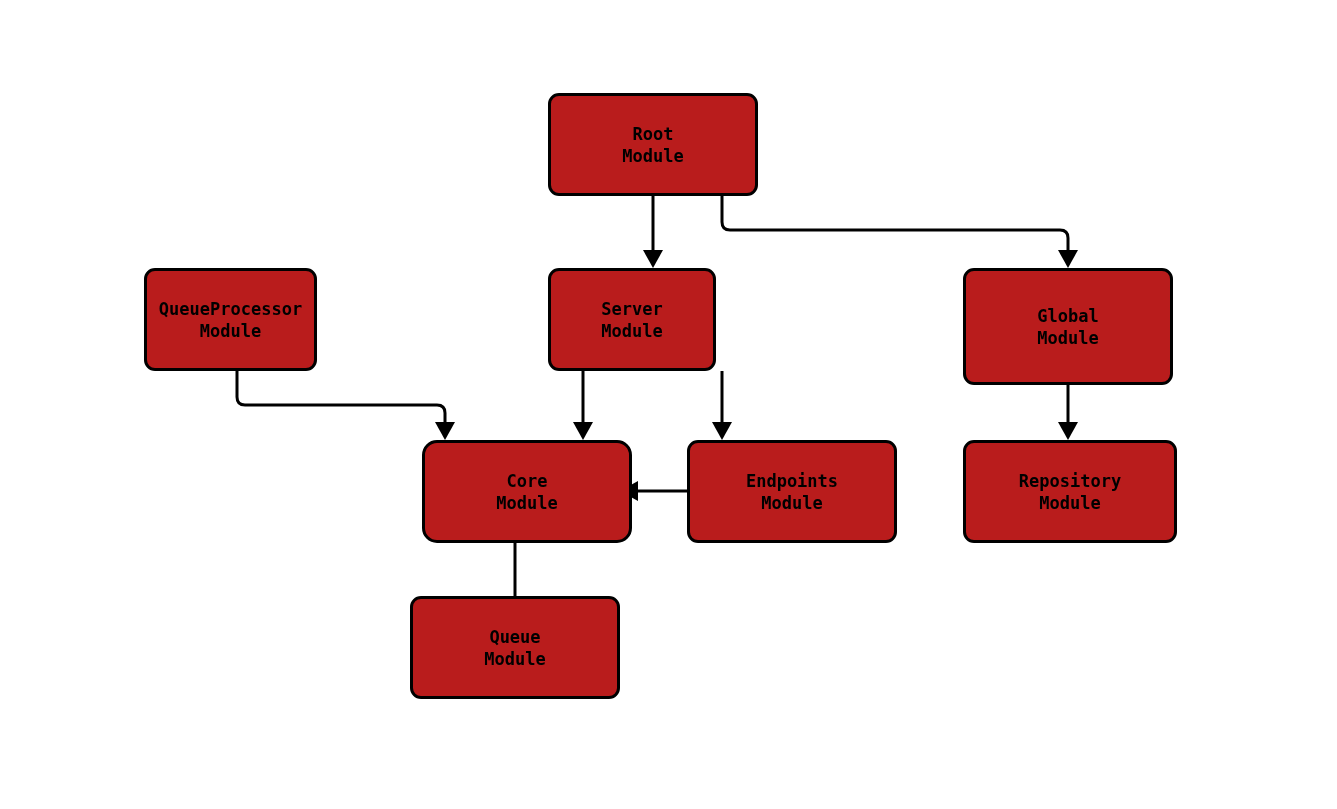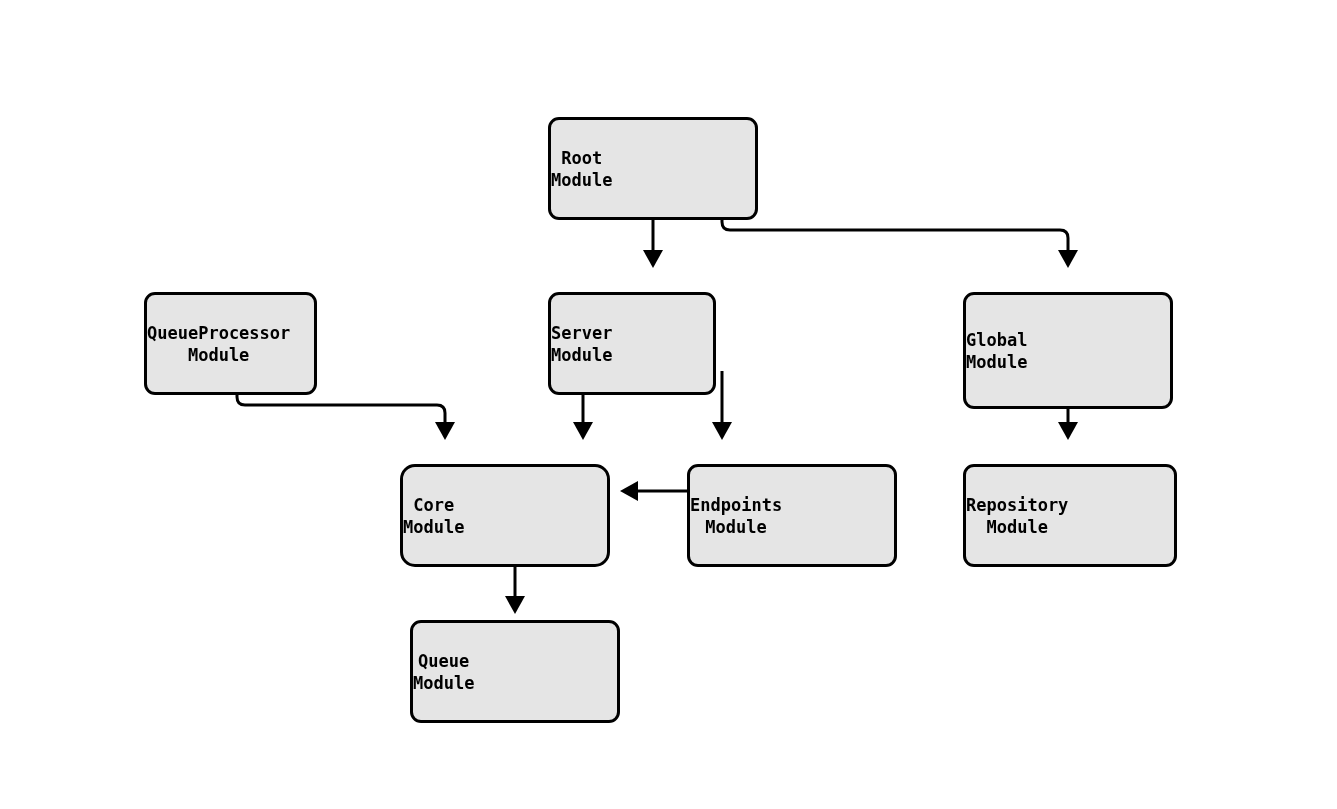--- a/index.html
+++ b/index.html
@@ -24,27 +24,27 @@
     position: absolute;
     left: 0;
     top: 0;
     width: 1337px;
     height: 809px;
     pointer-events: none;
   }
   .node {
     position: absolute;
     box-sizing: border-box;
-    background: #e5e5e5;
+    background: #b91c1c;
     border: 3px solid #000000;
     border-radius: 11px;
     display: flex;
     align-items: center;
+    justify-content: center;
     z-index: 2;
-    margin-top: 24px;
   }
   .node-label {
     font-family: "DejaVu Sans Mono", "Liberation Mono", monospace;
     font-size: 17px;
     font-weight: bold;
     line-height: 22px;
     color: #000000;
     text-align: center;
     white-space: pre-line;
     letter-spacing: 0px;
@@ -111,21 +111,21 @@
   <div class="node" style="left:548px; top:268px; width:168px; height:103px;">
     <div class="node-label">Server
 Module</div>
   </div>
 
   <div class="node" style="left:963px; top:268px; width:210px; height:117px;">
     <div class="node-label">Global
 Module</div>
   </div>
 
-  <div class="node" style="left:400px; top:440px; width:210px; height:103px;border-radius:15px;">
+  <div class="node" style="left:422px; top:440px; width:210px; height:103px;border-radius:15px;">
     <div class="node-label">Core
 Module</div>
   </div>
 
   <div class="node" style="left:687px; top:440px; width:210px; height:103px;">
     <div class="node-label">Endpoints
 Module</div>
   </div>
 
   <div class="node" style="left:963px; top:440px; width:214px; height:103px;">

